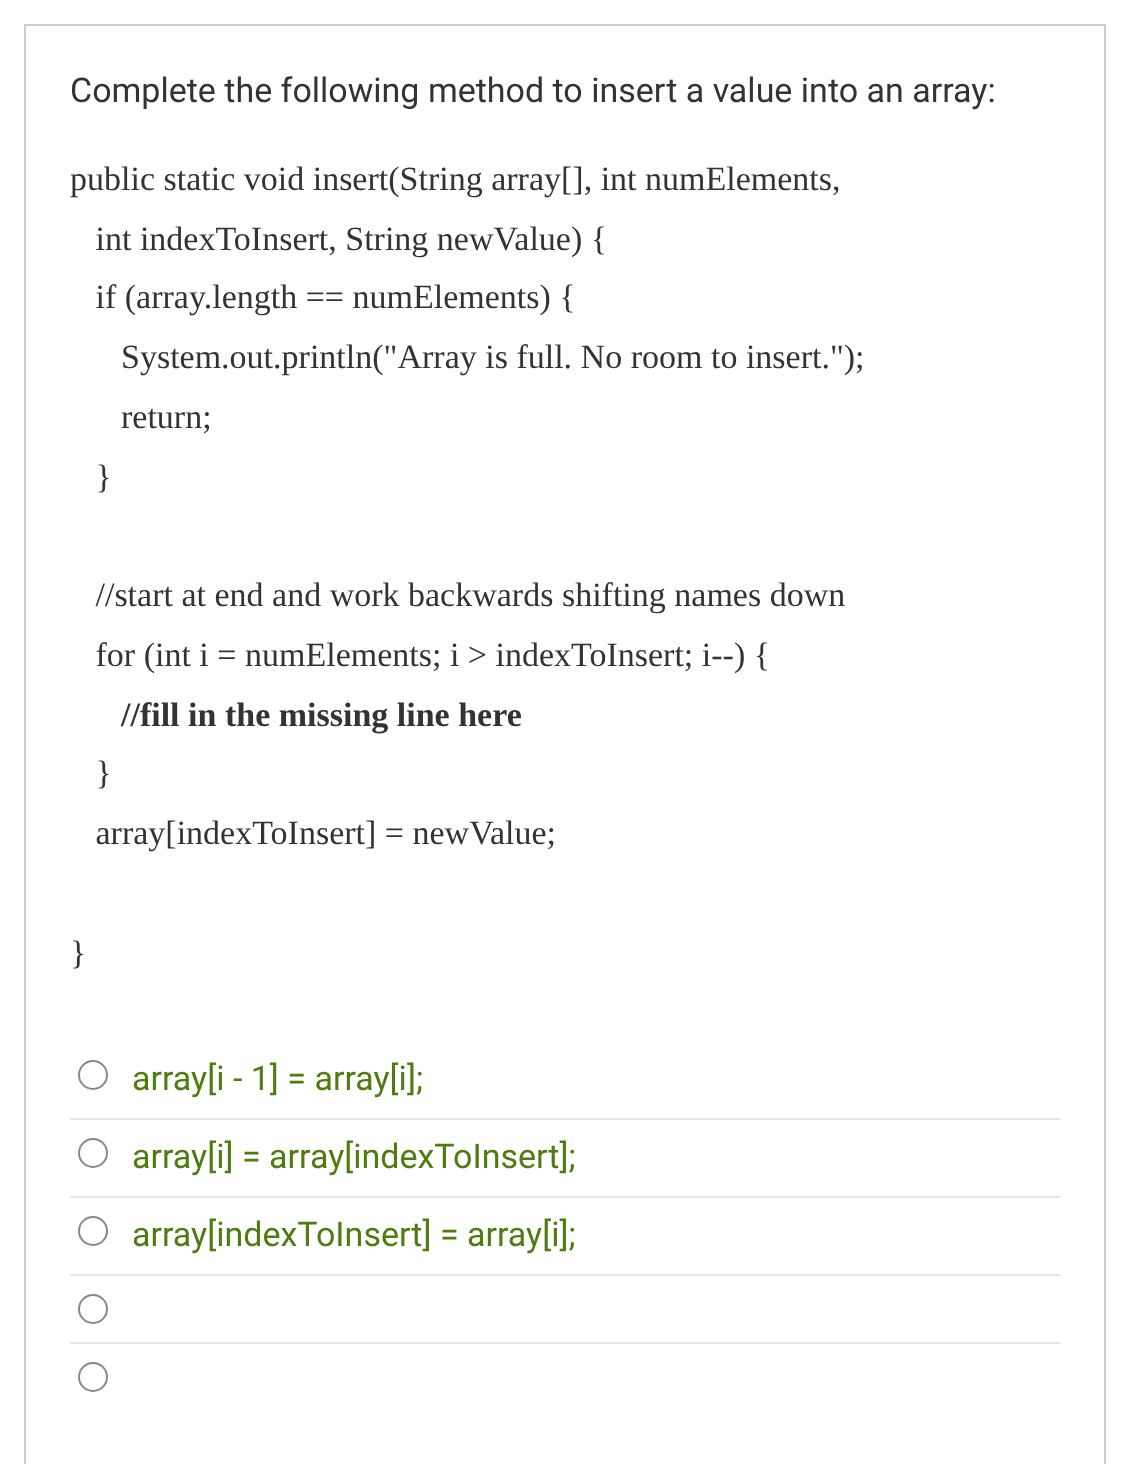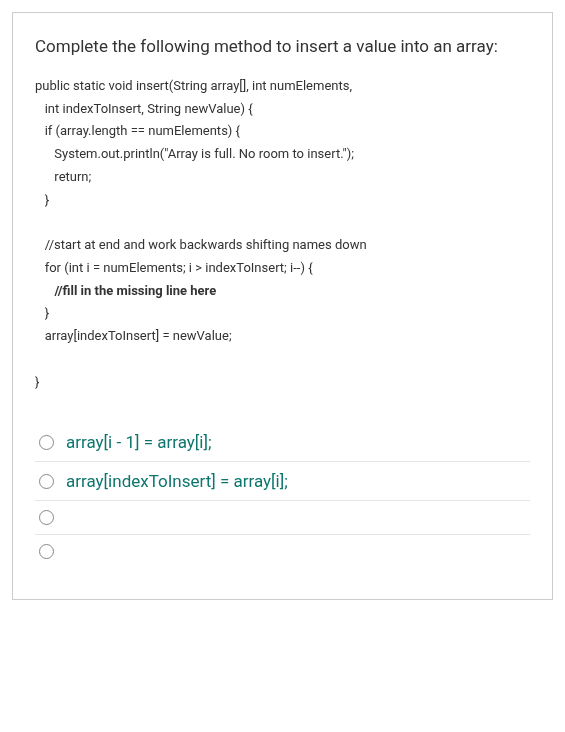--- a/index.html
+++ b/index.html
@@ -16,35 +16,36 @@
     border-radius: 0;
     padding: 22px 22px 31px 22px;
   }
   .prompt {
     font-size: 17px;
     color: #333;
     margin-bottom: 16px;
     line-height: 1.4;
   }
   .code {
-    font-size: 13px;
+    font-size: 17px;
     color: #333;
     line-height: 1.75;
     margin-bottom: 30px;
     white-space: pre-wrap;
+    font-family: Liberation Serif, serif;
   }
   .code .bold { font-weight: 700; }
   .options { }
   .option {
     display: flex;
-    align-items: center;
+    align-items: flex-start;
     padding: 9px 4px;
     border-top: 1px solid #e5e5e5;
     font-size: 17px;
-    color: #0f766e;
+    color: #4d7c0f;
     cursor: pointer;
   }
   .option:first-child { border-top: none; }
   .radio {
     width: 15px;
     height: 15px;
     border: 1.5px solid #888;
     border-radius: 50%;
     margin-right: 12px;
     flex: none;
@@ -72,20 +73,24 @@
 <span></span>
 <span>}</span></div>
 
   <div class="options">
     <div class="option">
       <span class="radio"></span>
       <span>array[i - 1] = array[i];</span>
     </div>
     <div class="option">
       <span class="radio"></span>
+      <span>array[i] = array[indexToInsert];</span>
+    </div>
+    <div class="option">
+      <span class="radio"></span>
       <span>array[indexToInsert] = array[i];</span>
     </div>
     <div class="option">
       <span class="radio"></span>
     </div>
     <div class="option">
       <span class="radio"></span>
     </div>
   </div>
 

